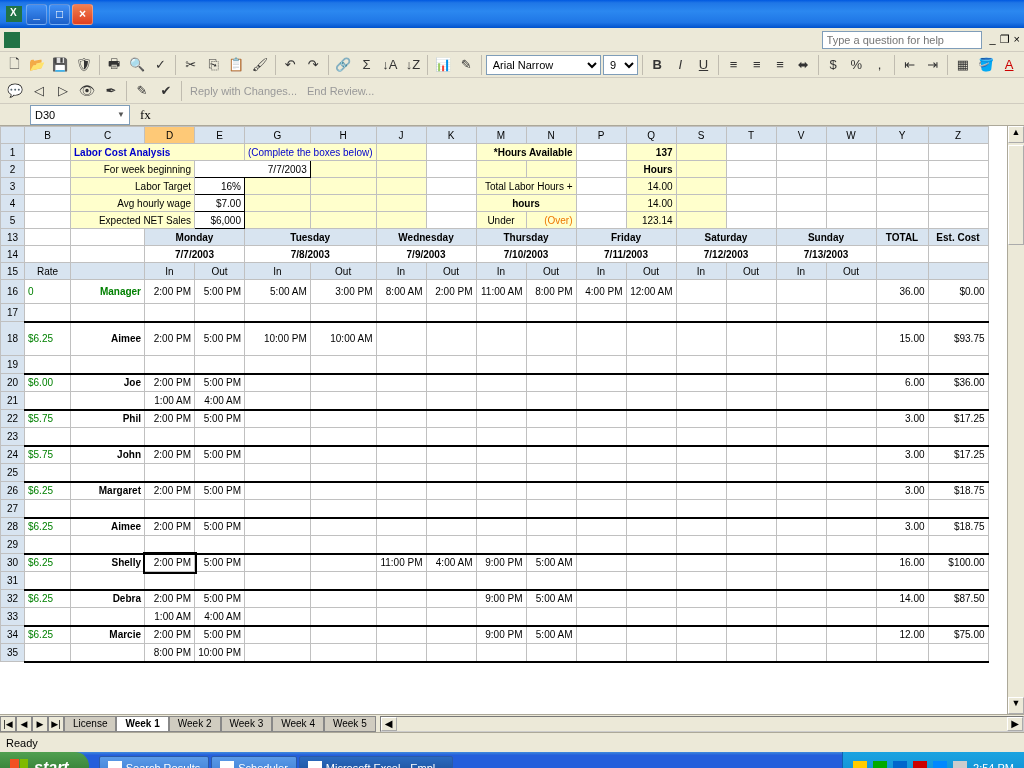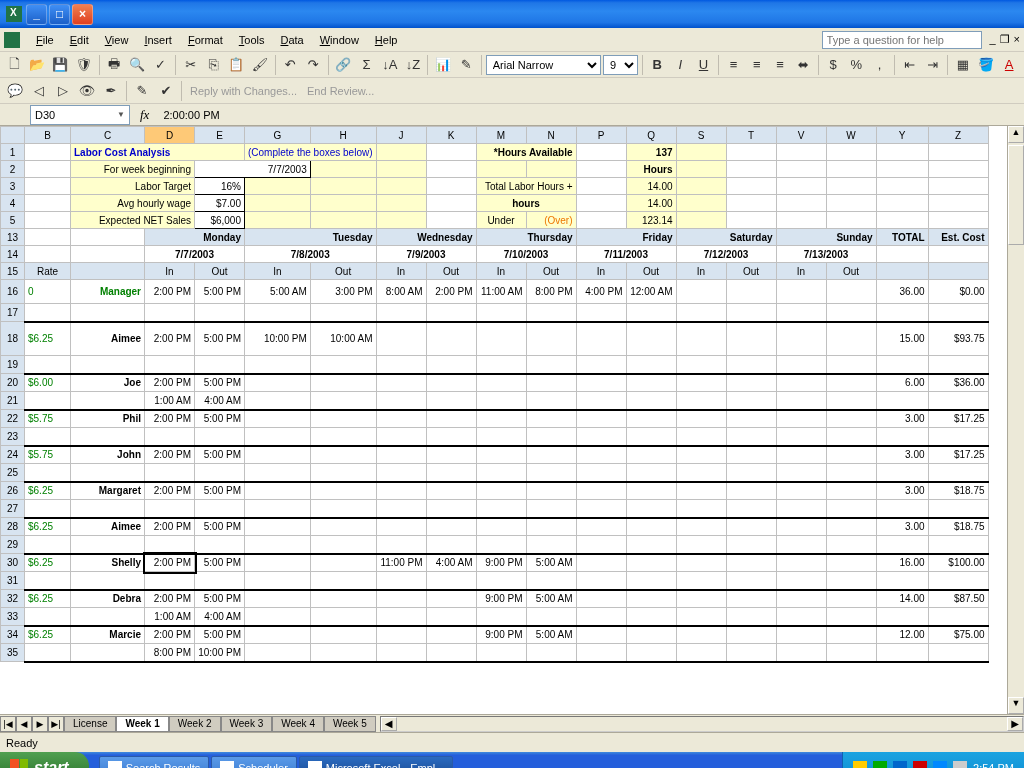--- a/index.html
+++ b/index.html
@@ -30,38 +30,38 @@
 .toolbar .sep { width: 1px; height: 20px; background: #c0bcb0; margin: 0 2px; }
 .toolbar select, .toolbar input { border: 1px solid #7f9db9; height: 20px; font-size: 11px; padding: 0 2px; background: white; }
 .toolbar .fontsel { width: 120px; }
 .toolbar .sizesel { width: 36px; }
 .toolbar .disabled { color: #999; }
 
 
 .formulabar { background: #ece9d8; height: 22px; display: flex; align-items: center; border-bottom: 1px solid #aca899; }
 .formulabar .namebox { width: 100px; height: 20px; border: 1px solid #7f9db9; background: white; margin-left: 30px; padding: 0 4px; display: flex; align-items: center; justify-content: space-between; }
 .formulabar .namebox .dd { color: #555; font-size: 8px; }
-.formulabar .fx { margin: 8px 10px; font-style: italic; font-family: serif; font-size: 13px; }
+.formulabar .fx { margin: 8px 10px; font-family: serif; font-size: 13px; }
 .formulabar .formula { flex: 1; padding: 0 4px; }
 
 
 .sheet-area { height: 588px; position: relative; background: white; overflow: hidden; }
 .sheet { border-collapse: collapse; table-layout: fixed; }
 .sheet th, .sheet td { border: 1px solid #c0c0c0; height: 17px; font-size: 10px; text-align: right; padding: 0 3px; white-space: nowrap; overflow: hidden; }
 .sheet th { background: #d8e4f0; font-weight: normal; text-align: center; }
 .sheet th.rowhdr { width: 24px; }
 .sheet .selcol { background: #fec977; }
 .sheet .yellowbg { background: #ffffcc; }
 .sheet .blue { color: #0000cc; font-weight: bold; text-align: left; }
 .sheet .bluec { color: #0000cc; text-align: left; }
 .sheet .orange { color: #ee7700; }
 .sheet .greenname { color: #008000; font-weight: bold; }
 .sheet .boldname { font-weight: bold; }
 .sheet .inout { background: #d8e4f0; text-align: center; font-size: 10px; }
-.sheet .dayh { font-weight: bold; text-align: right; background: #d8e4f0; }
+.sheet .dayh { font-weight: bold; text-align: center; background: #d8e4f0; }
 .sheet .dateh { font-weight: bold; text-align: center; }
 .sheet .rateval { color: #008000; text-align: left; }
 .sheet .borderbot { border-bottom: 2px solid #000; }
 .sheet .borderbox { border: 1px solid #000; }
 .sheet .ralign { text-align: right; }
 .sheet .calign { text-align: center; }
 
 
 .tabrow { height: 18px; background: #ece9d8; display: flex; align-items: center; border-top: 1px solid #aca899; font-size: 10px; }
 .tabrow .nav { display: flex; }
@@ -102,31 +102,20 @@
   <div class="appicon"></div>
   <div class="winbtns">
     <div class="winbtn min">_</div>
     <div class="winbtn max">□</div>
     <div class="winbtn close">×</div>
   </div>
 </div>
 
 <div class="menubar">
   <div class="appicon2"></div>
-  <div id="menus-container" style="display: flex;">
-      <div class="menuitem"><u>F</u>ile</div>
-      <div class="menuitem"><u>E</u>dit</div>
-      <div class="menuitem"><u>V</u>iew</div>
-      <div class="menuitem"><u>I</u>nsert</div>
-      <div class="menuitem"><u>F</u>ormat</div>
-      <div class="menuitem"><u>T</u>ools</div>
-      <div class="menuitem"><u>D</u>ata</div>
-      <div class="menuitem"><u>W</u>indow</div>
-      <div class="menuitem"><u>H</u>elp</div>
-    </div>
   <div class="spacer"></div>
   <input class="helpinput" placeholder="Type a question for help" style="">
   <div class="mdibtns">
     <span>_</span>
     <span>❐</span>
     <span>×</span>
   </div>
 </div>
 
 <div class="toolbar">
@@ -200,21 +189,20 @@
   <span class="disabled" style="padding:0 4px">Reply with Changes...</span>
   <span class="disabled" style="padding:0 4px">End Review...</span>
 </div>
 
 <div class="formulabar">
   <div class="namebox">
     <span>D30</span>
     <span class="dd">▼</span>
   </div>
   <span class="fx">fx</span>
-  <span class="formula">2:00:00 PM</span>
 </div>
 
 <div class="sheet-area">
   <table class="sheet" id="sheet">
       <tbody>
         <tr>
           <th class="rowhdr"></th>
           <th style="width:46px" class="">B</th>
           <th style="width:74px" class="">C</th>
           <th style="width:50px" class=" selcol">D</th>

